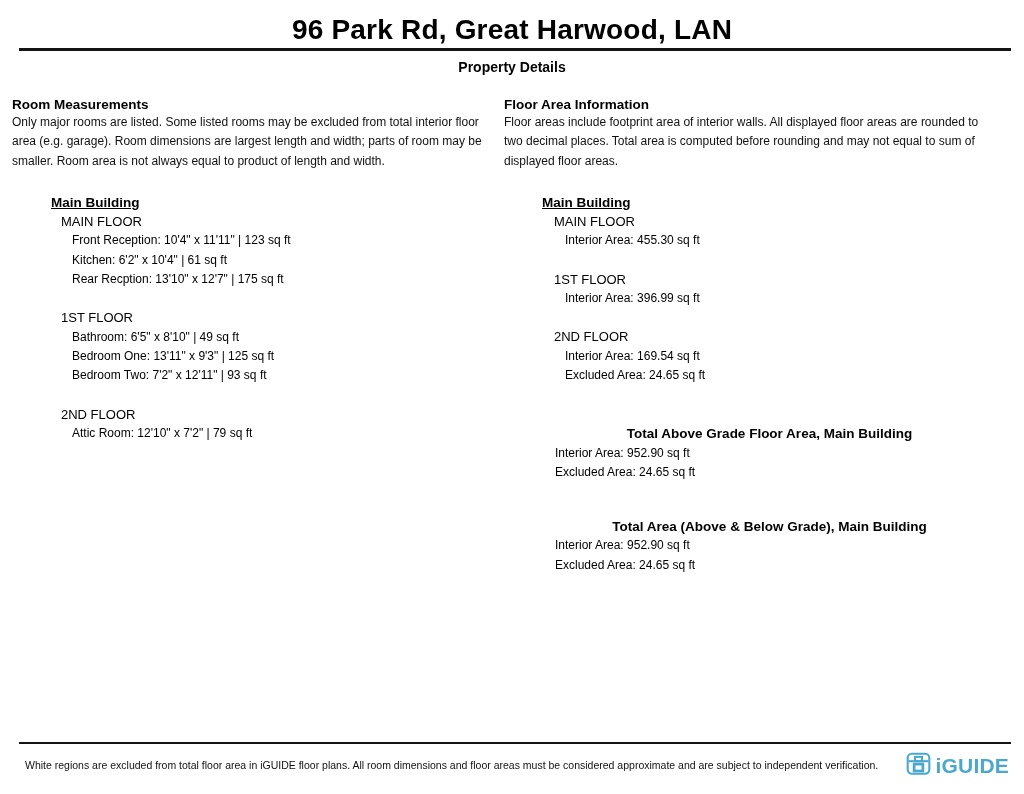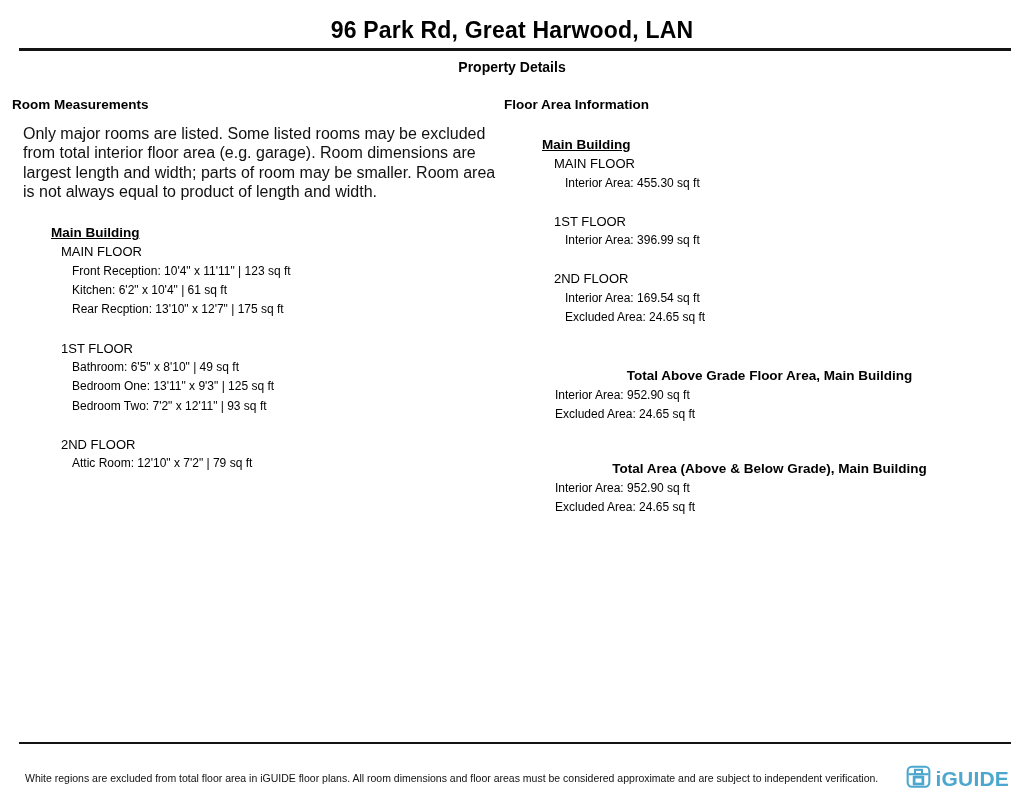--- a/index.html
+++ b/index.html
@@ -8,21 +8,21 @@
     width: 1024px;
     height: 794px;
     background: #ffffff;
     font-family: "Liberation Sans", sans-serif;
     color: #000;
     overflow: hidden;
   }
   .title {
     padding-top: 18px;
     text-align: center;
-    font-size: 23px;
+    font-size: 28px;
     font-weight: bold;
     line-height: 24px;
     letter-spacing: 0.2px;
   }
   .rule-top {
     border-top: 3px solid #141414;
     margin: 6px 13px 0 19px;
   }
   .subtitle {
     margin-top: 8px;
@@ -38,22 +38,22 @@
   .col { box-sizing: border-box; }
   .col-left  { width: 504px; padding-left: 12px; }
   .col-right { width: 492px; }
   .section-heading {
     margin: 0;
     font-size: 13.5px;
     font-weight: bold;
     line-height: 16px;
   }
   .desc {
-    margin: 11px;
-    font-size: 16px;
+    margin: 0;
+    font-size: 12px;
     line-height: 19.3px;
     color: #111;
   }
   .col-left  .desc { width: 480px; }
   .col-right .desc { width: 484px; }
   .building { margin-top: 22px; }
   .col-left  .building { margin-left: 39px; }
   .col-right .building { margin-left: 38px; }
   .building-name {
     margin: 0;
@@ -88,21 +88,21 @@
   .total .area-line { margin-left: 12px; }
   .footer {
     position: absolute;
     top: 742px;
     left: 19px;
     right: 13px;
     border-top: 2px solid #141414;
     display: flex;
     justify-content: space-between;
     align-items: center;
-    padding-top: 20px;
+    padding-top: 7px;
   }
   .disclaimer {
     margin-left: 6px;
     font-size: 10.5px;
     line-height: 13px;
     color: #111;
   }
   .logo {
     display: flex;
     align-items: center;
@@ -151,20 +151,21 @@
 
         <div class="floor">
           <div class="floor-name">2ND FLOOR</div>
           <div class="room-line">Attic Room: 12'10" x 7'2" | 79 sq ft</div>
         </div>
       </div>
     </section>
 
     <section class="col col-right">
       <h2 class="section-heading">Floor Area Information</h2>
+      <p class="desc">Floor areas include footprint area of interior walls. All displayed floor areas are rounded to two decimal places. Total area is computed before rounding and may not equal to sum of displayed floor areas.</p>
 
       <div class="building">
         <h3 class="building-name">Main Building</h3>
 
         <div class="floor">
           <div class="floor-name">MAIN FLOOR</div>
           <div class="area-line">Interior Area: 455.30 sq ft</div>
         </div>
 
         <div class="floor">

